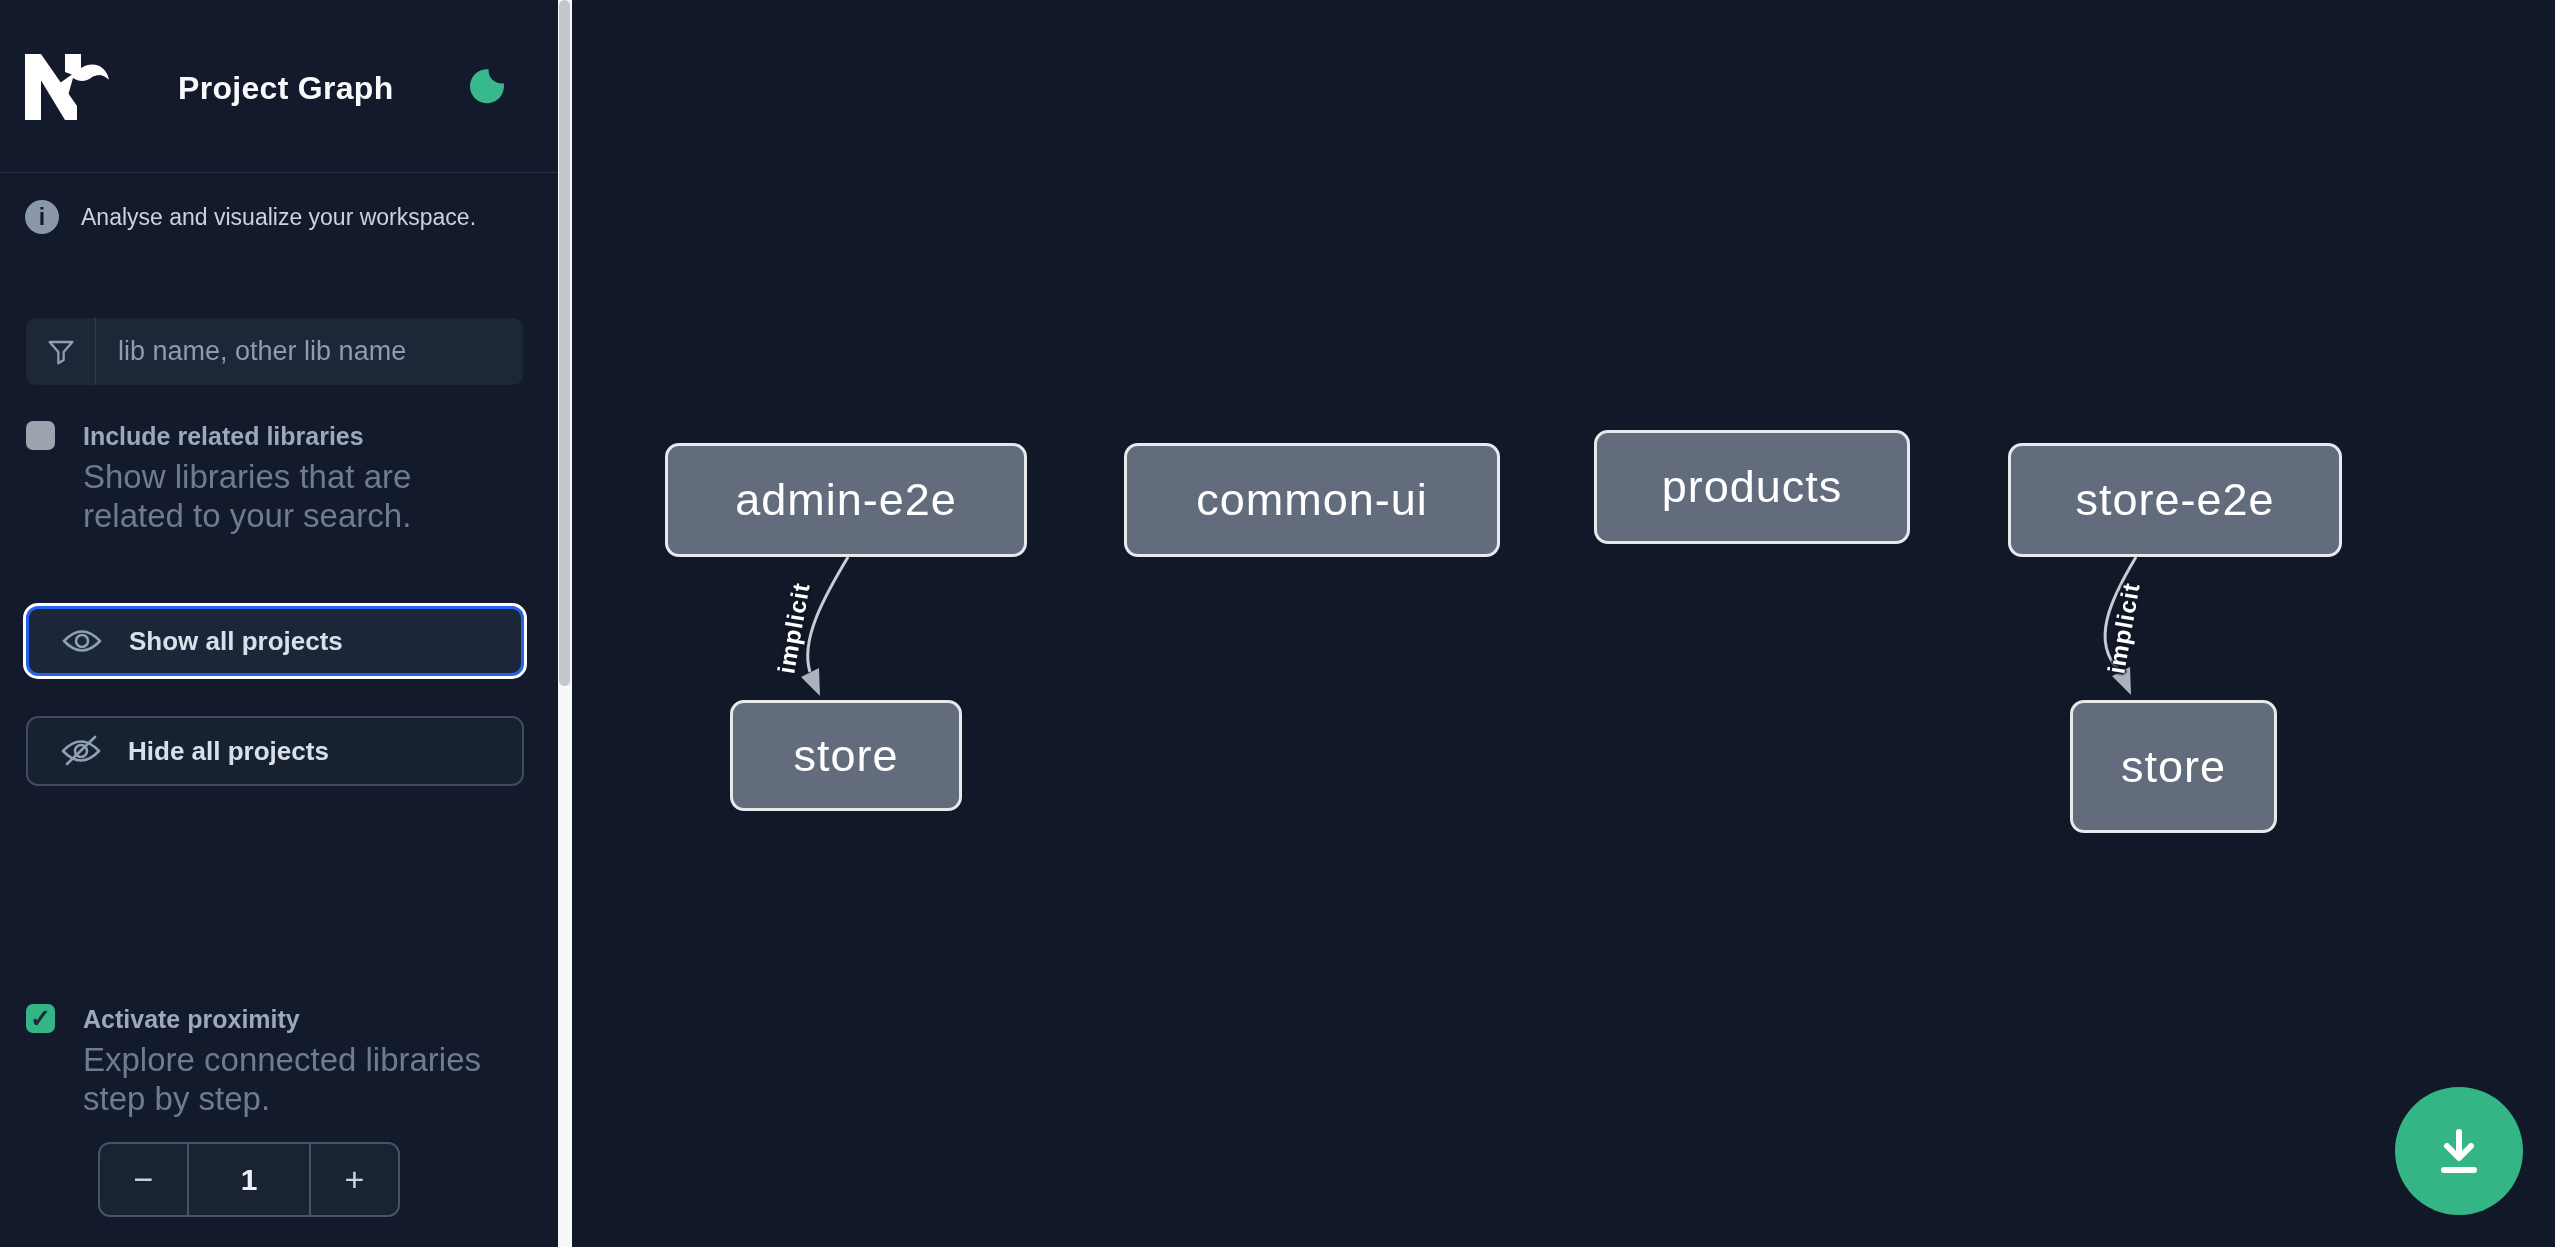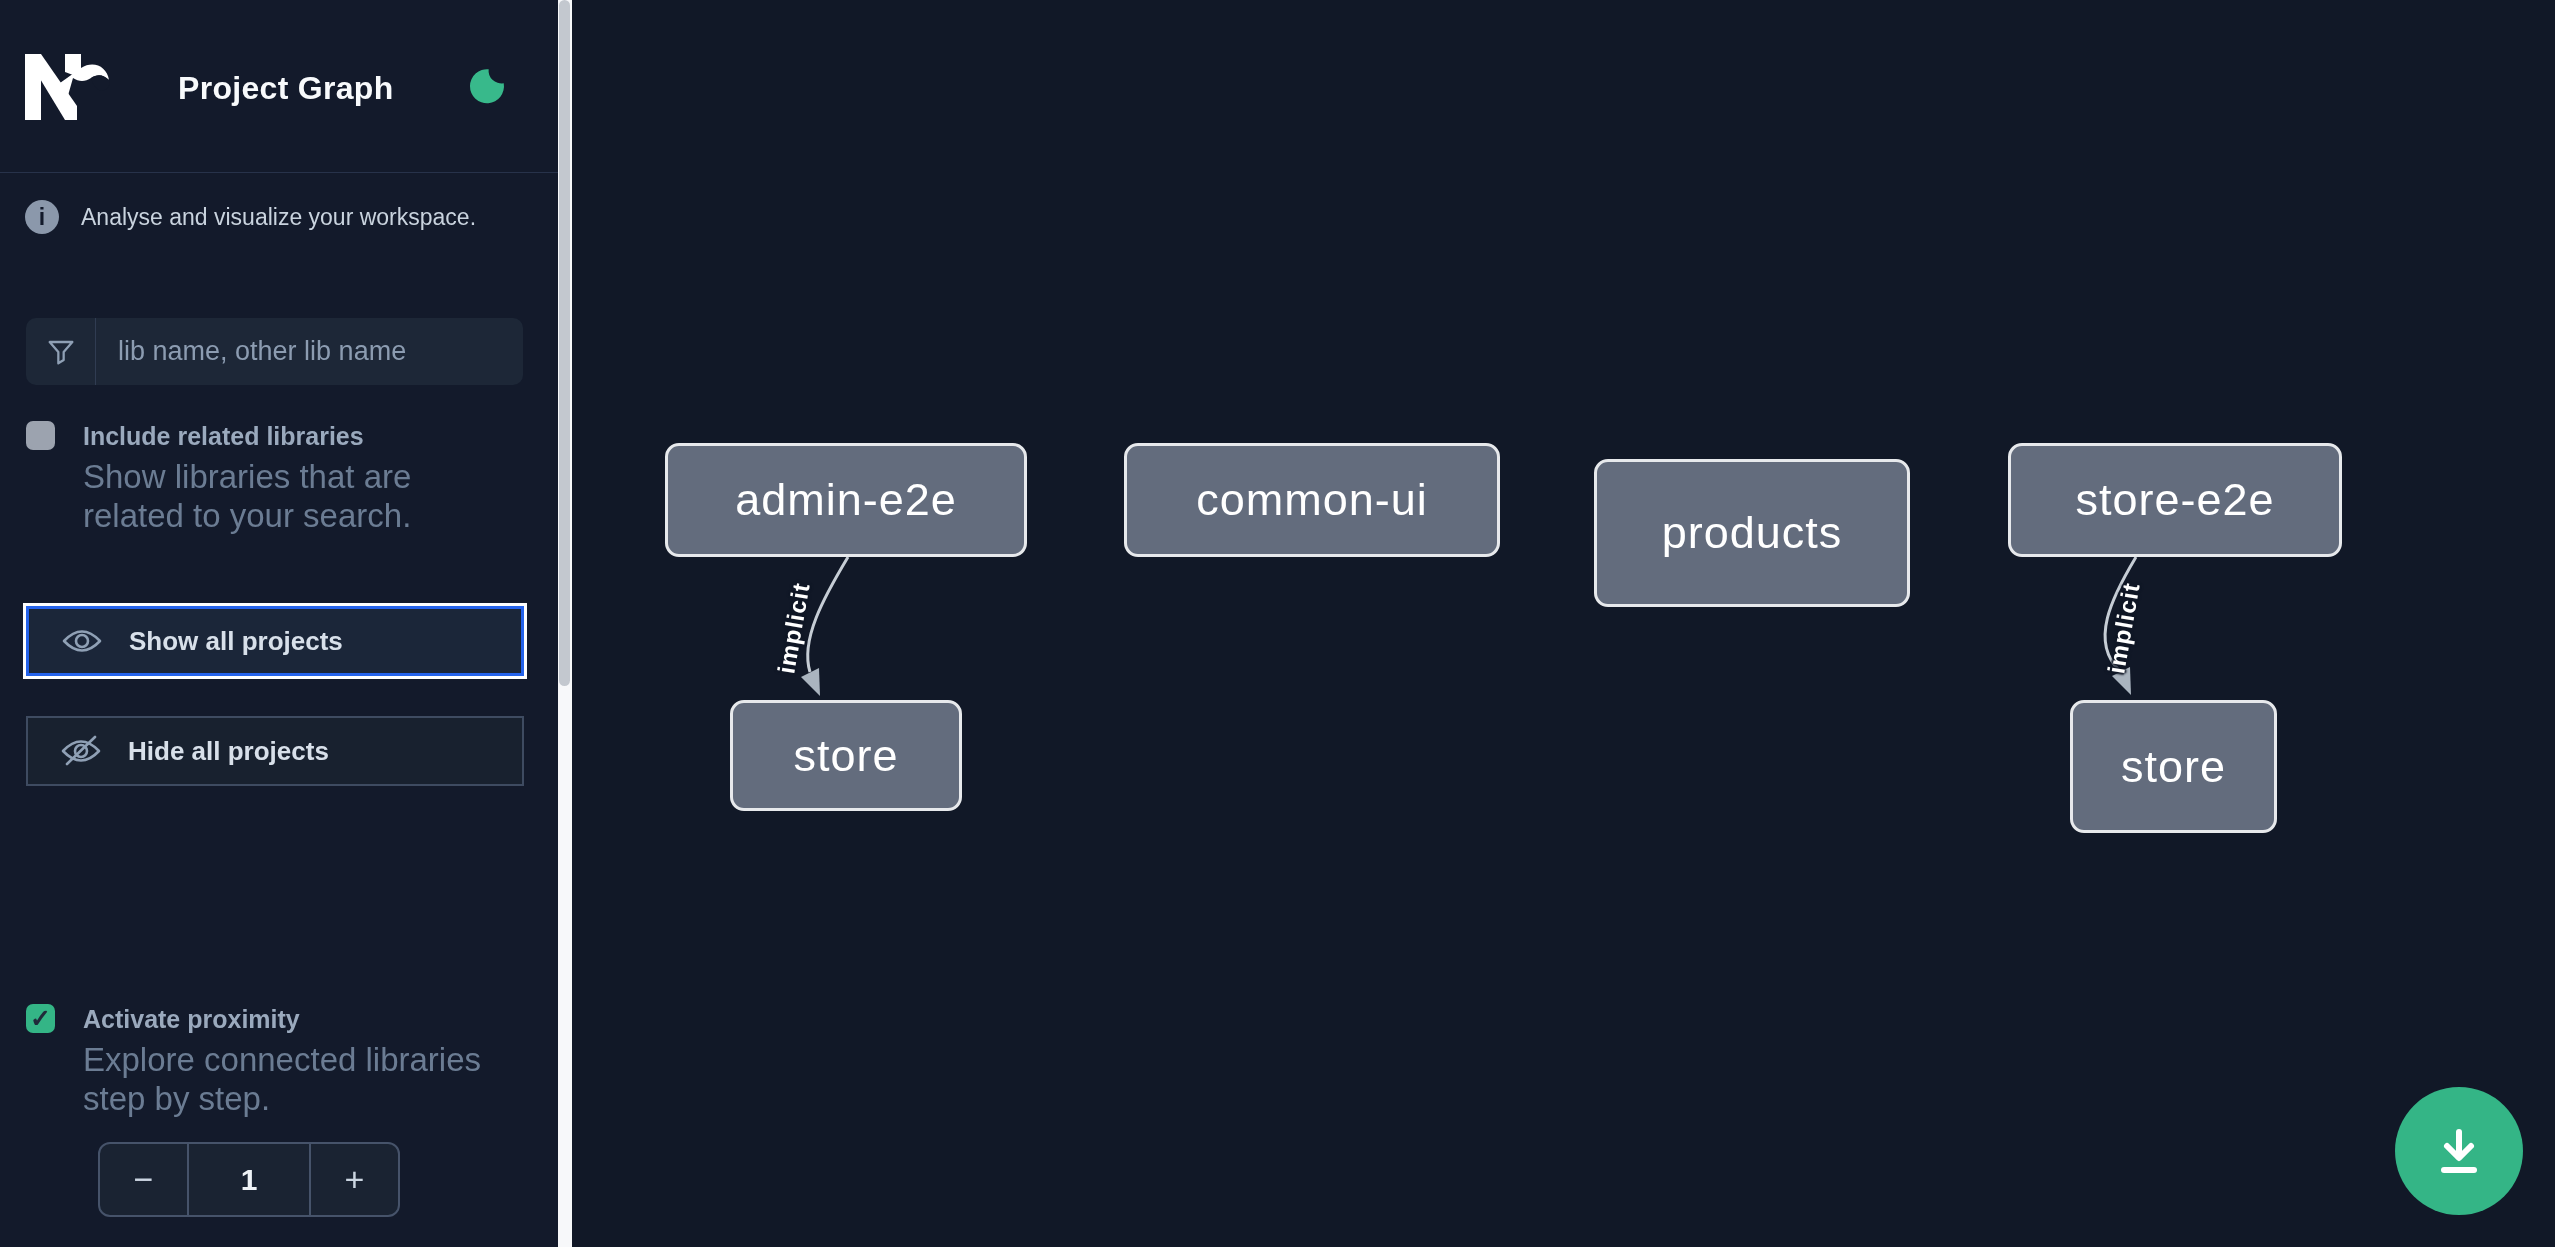--- a/index.html
+++ b/index.html
@@ -68,21 +68,21 @@
     margin-left:57px; font-size:25px; font-weight:700;
     color:#9aa9bd; line-height:36px;
   }
   .t-desc {
     margin-left:57px; margin-top:3px; width:400px;
     font-size:33px; color:#6b7c93; line-height:39px;
   }
 
   .sb-btn {
     position:absolute; left:26px; width:498px; height:70px;
-    border-radius:0; display:flex; align-items:center; gap:26px;
+    border-radius:12px; display:flex; align-items:center; gap:26px;
     padding-left:32px; cursor:pointer;
     font-family:"Liberation Sans", sans-serif;
     font-size:26px; font-weight:700; color:#d8e0ea;
     background:#18212f; border:2px solid #3e4b61;
   }
   .btn-show {
     top:606px; background:#1b2639;
     border:3px solid #2563eb; box-shadow:0 0 0 3px #ffffff;
   }
   .btn-hide { top:716px; }
@@ -121,21 +121,21 @@
   .edges { position:absolute; left:0; top:0; z-index:1; }
   .node {
     position:absolute; z-index:2;
     background:#636c7d; border:3px solid #e7e9ec; border-radius:14px;
     color:#ffffff; font-size:45px; letter-spacing:1px;
     display:flex; align-items:center; justify-content:center;
     cursor:pointer;
   }
   .n0 { left:93px;   top:443px; width:362px; height:114px; }
   .n1 { left:552px;  top:443px; width:376px; height:114px; }
-  .n2 { left:1022px; top:459px; width:316px; height:148px; }
+  .n2 { left:1022px; top:430px; width:316px; height:114px; }
   .n3 { left:1436px; top:443px; width:334px; height:114px; }
   .n4 { left:158px;  top:700px; width:232px; height:111px; }
   .n5 { left:1498px; top:700px; width:207px; height:133px; }
 
   .edge-label {
     position:absolute; z-index:3;
     color:#ffffff; font-size:24px; font-weight:700; letter-spacing:1px;
     transform:translate(-50%,-50%) rotate(-80deg);
     text-shadow:-2px 0 2px #111827, 2px 0 2px #111827,
                 0 -2px 2px #111827, 0 2px 2px #111827;

